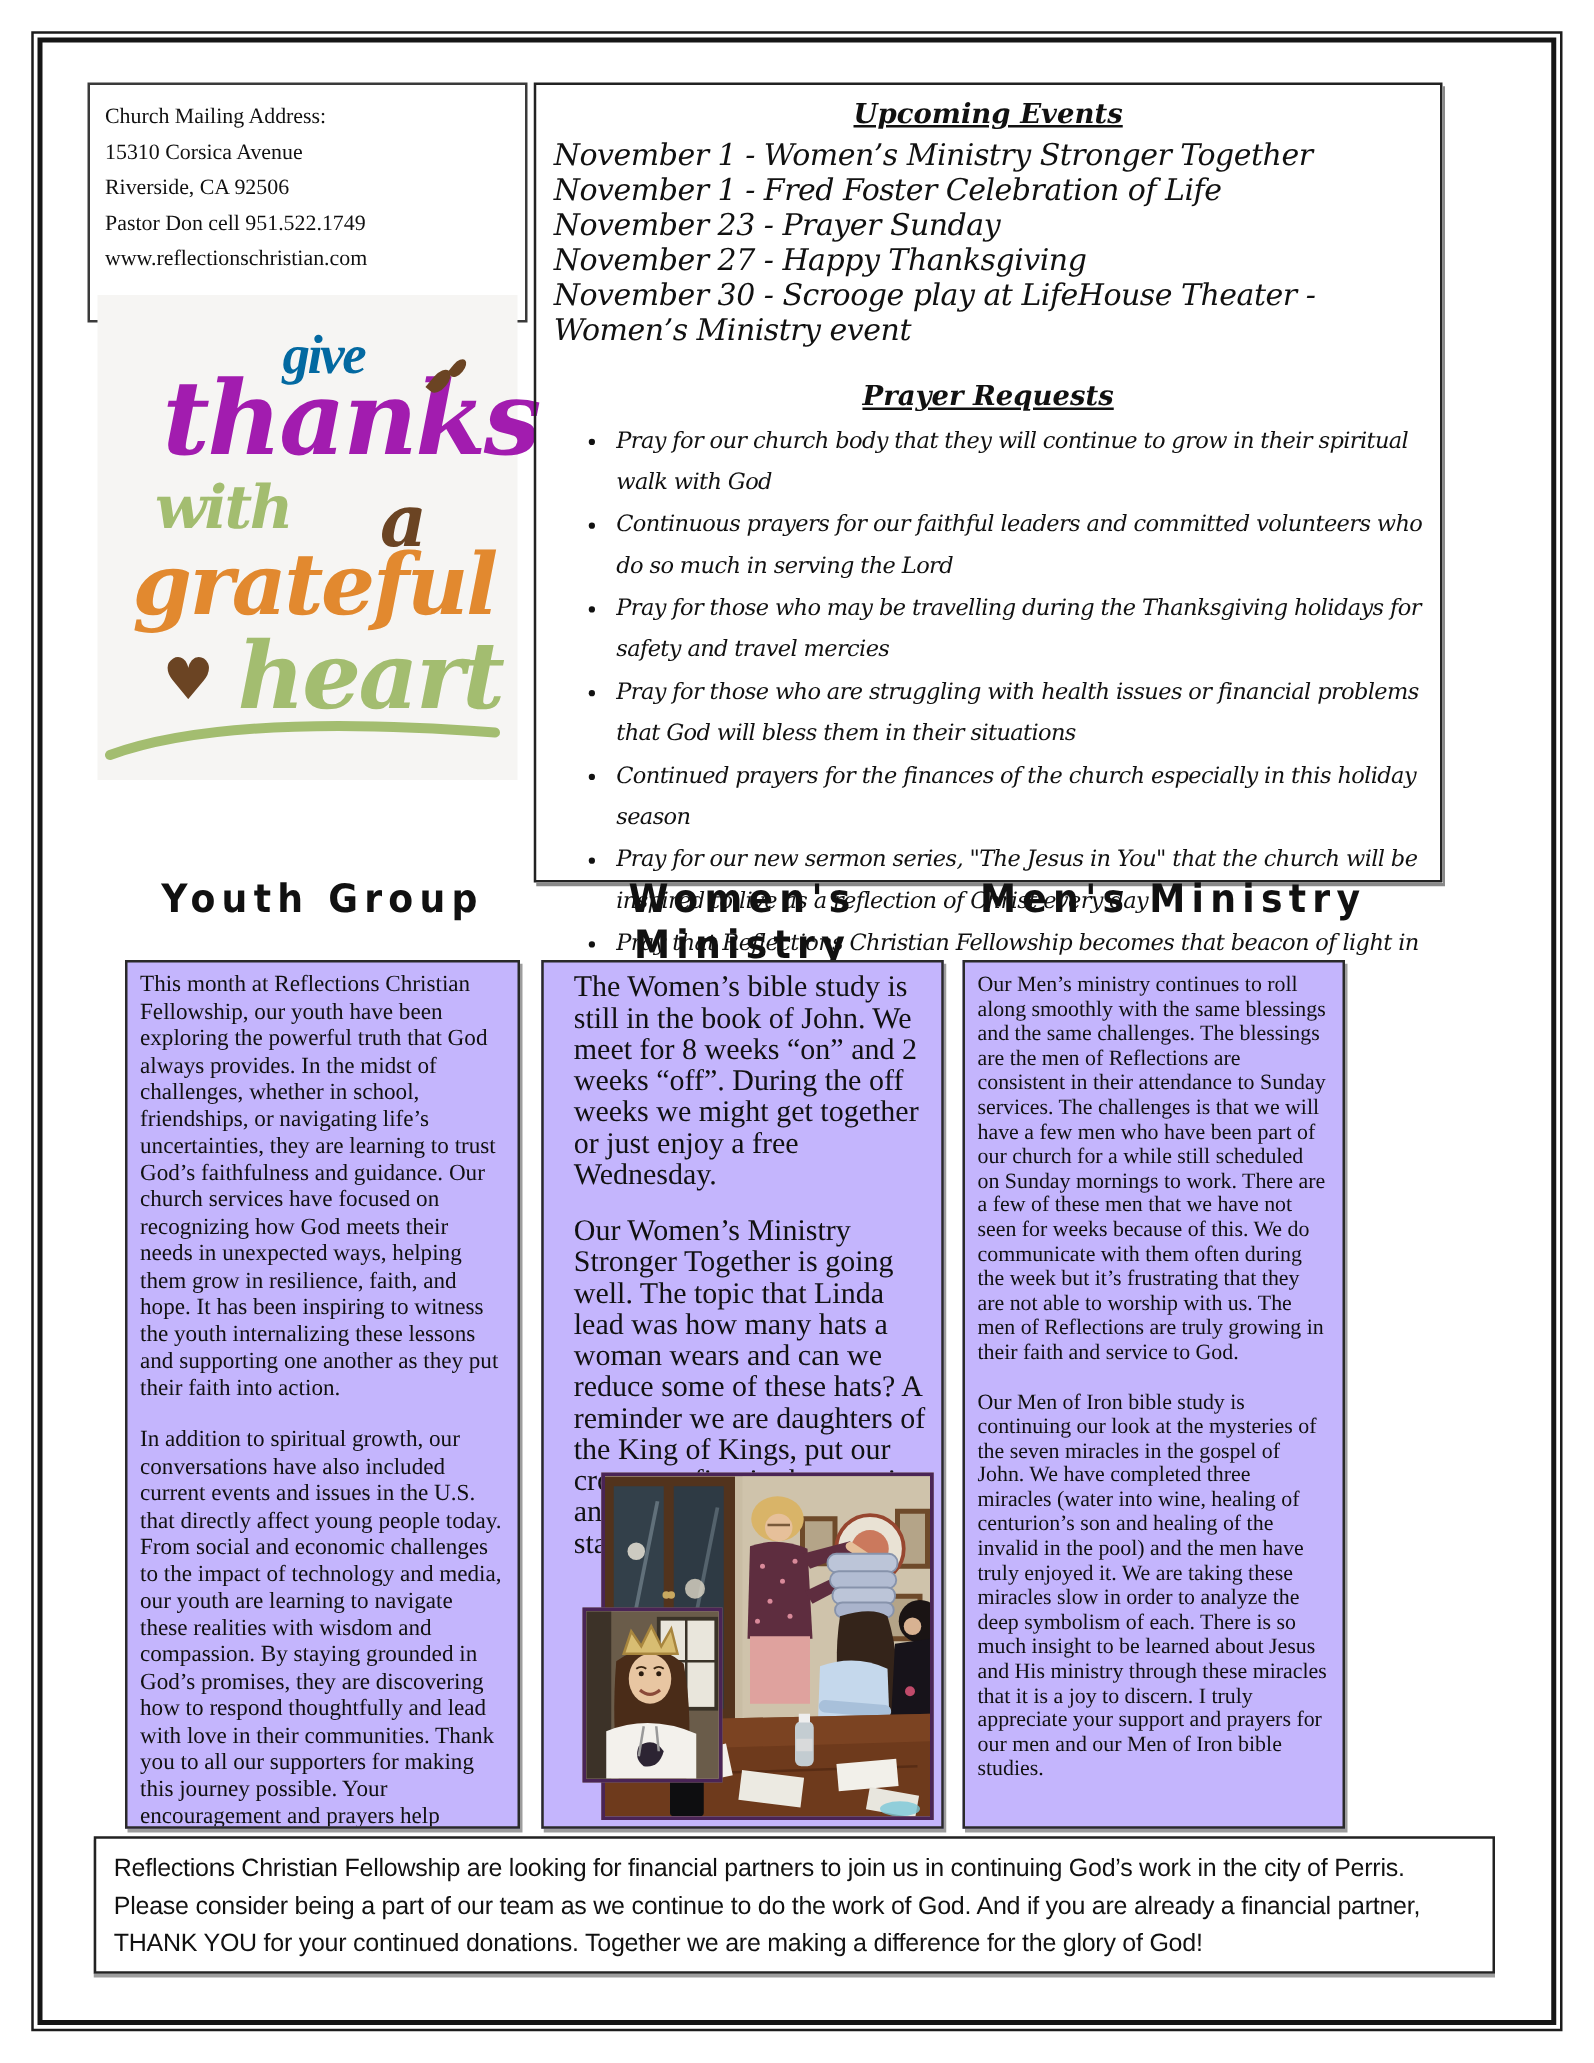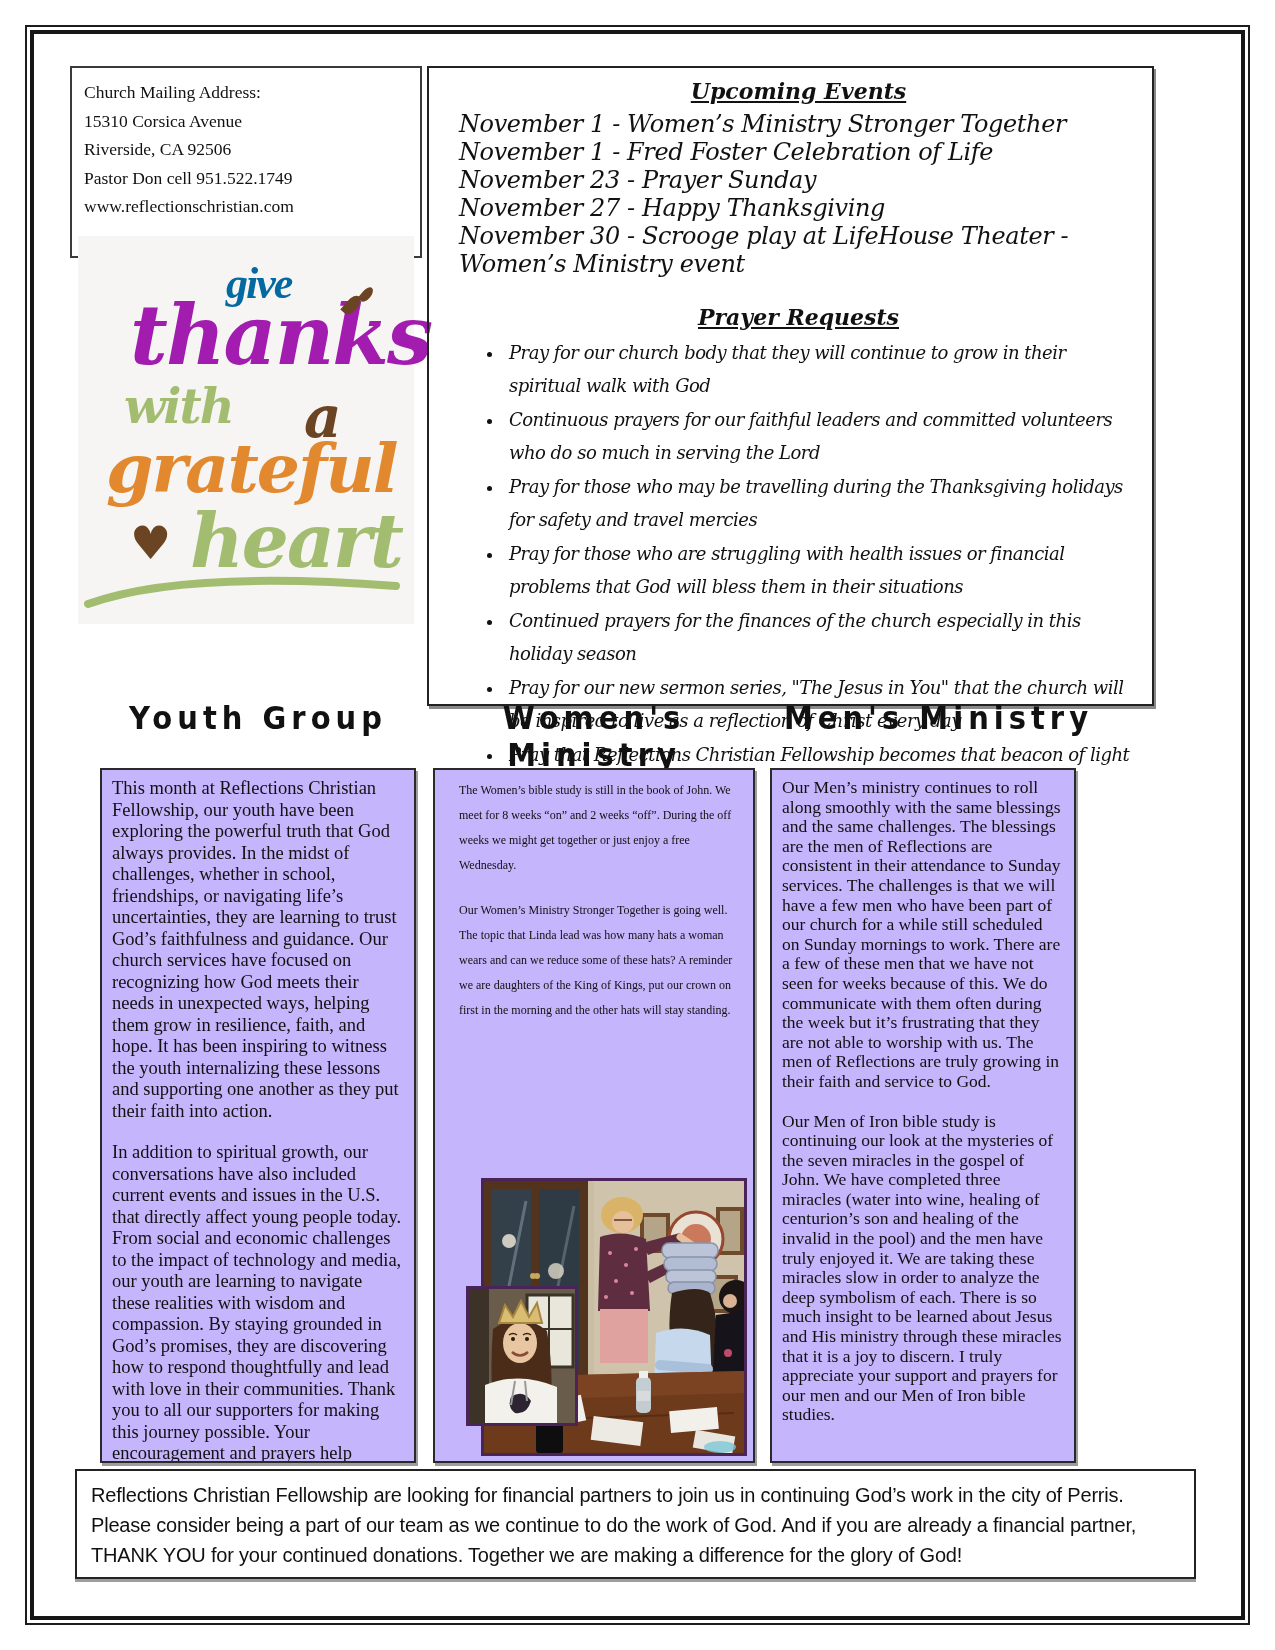--- a/index.html
+++ b/index.html
@@ -26,42 +26,42 @@
   .lw-heartsym{top:284px;left:52px;font-size:46px;font-style:normal;}
   .lw-heart{top:268px;left:112px;font-size:74px;}
   .logo-accent{position:absolute;border-radius:60% 60% 60% 0;transform:rotate(40deg);}
   .la1{top:58px;left:268px;width:12px;height:22px;}
   .la2{top:50px;left:284px;width:9px;height:17px;}
   .logo-swoosh{position:absolute;left:6px;bottom:14px;}
 
   
   .events-box{position:absolute;left:427px;top:66px;width:727px;height:640px;
               border:2px solid #222;box-shadow:2px 3px 0 rgba(40,40,40,.55);
-              box-sizing:border-box;padding:8px 14px 6px 30px;
+              box-sizing:border-box;padding:8px 14px 6px 14px;
               font-family:"DejaVu Serif", serif;font-style:italic;}
   .script-title{text-align:center;font-size:22px;font-weight:700;text-decoration:underline;
                 letter-spacing:0;margin:2px 0 6px 0;}
   .event-line{font-size:24px;line-height:28px;letter-spacing:-0.4px;font-weight:500;}
   .prayer-title{margin-top:26px;}
   .prayer-list{margin:6px 0 0 0;padding-left:44px;}
   .prayer-list li{font-size:18px;line-height:33px;letter-spacing:-0.5px;padding-left:6px;
                   margin-bottom:1px;}
   .prayer-list li::marker{font-size:15px;}
 
   
   .col-heading{position:absolute;top:702px;height:44px;text-align:center;
                font-family:"DejaVu Sans", sans-serif;font-weight:700;font-size:29px;
                letter-spacing:5px;transform:scaleY(1.08);}
 
   
   .col-box{position:absolute;top:768px;height:695px;border:2px solid #2a2a2a;
            box-shadow:2px 3px 0 rgba(60,60,60,.5);box-sizing:border-box;
            padding:8px 10px;overflow:hidden;background:#c4b5fd;}
   .col-youth{left:100px;width:316px;font-size:18.5px;line-height:21.5px;}
-  .col-women{left:433px;width:322px;font-size:12px;line-height:25px;padding-left:24px;}
+  .col-women{left:433px;width:322px;font-size:24px;line-height:25px;padding-left:24px;}
   .col-men{left:770px;width:306px;font-size:17.5px;line-height:19.6px;}
   .col-box p{margin:0 0 0 0;}
   .col-box p + p{margin-top:20px;}
 
   
   .photo-main{position:absolute;left:46px;top:408px;width:266px;height:278px;
               border:3px solid #4a2456;box-sizing:border-box;overflow:hidden;background:#c9bda4;}
   .photo-inset{position:absolute;left:31px;top:516px;width:112px;height:140px;
                border:3px solid #4a2456;box-sizing:border-box;overflow:hidden;background:#9a8a72;}
   .photo-main svg,.photo-inset svg{display:block;}

